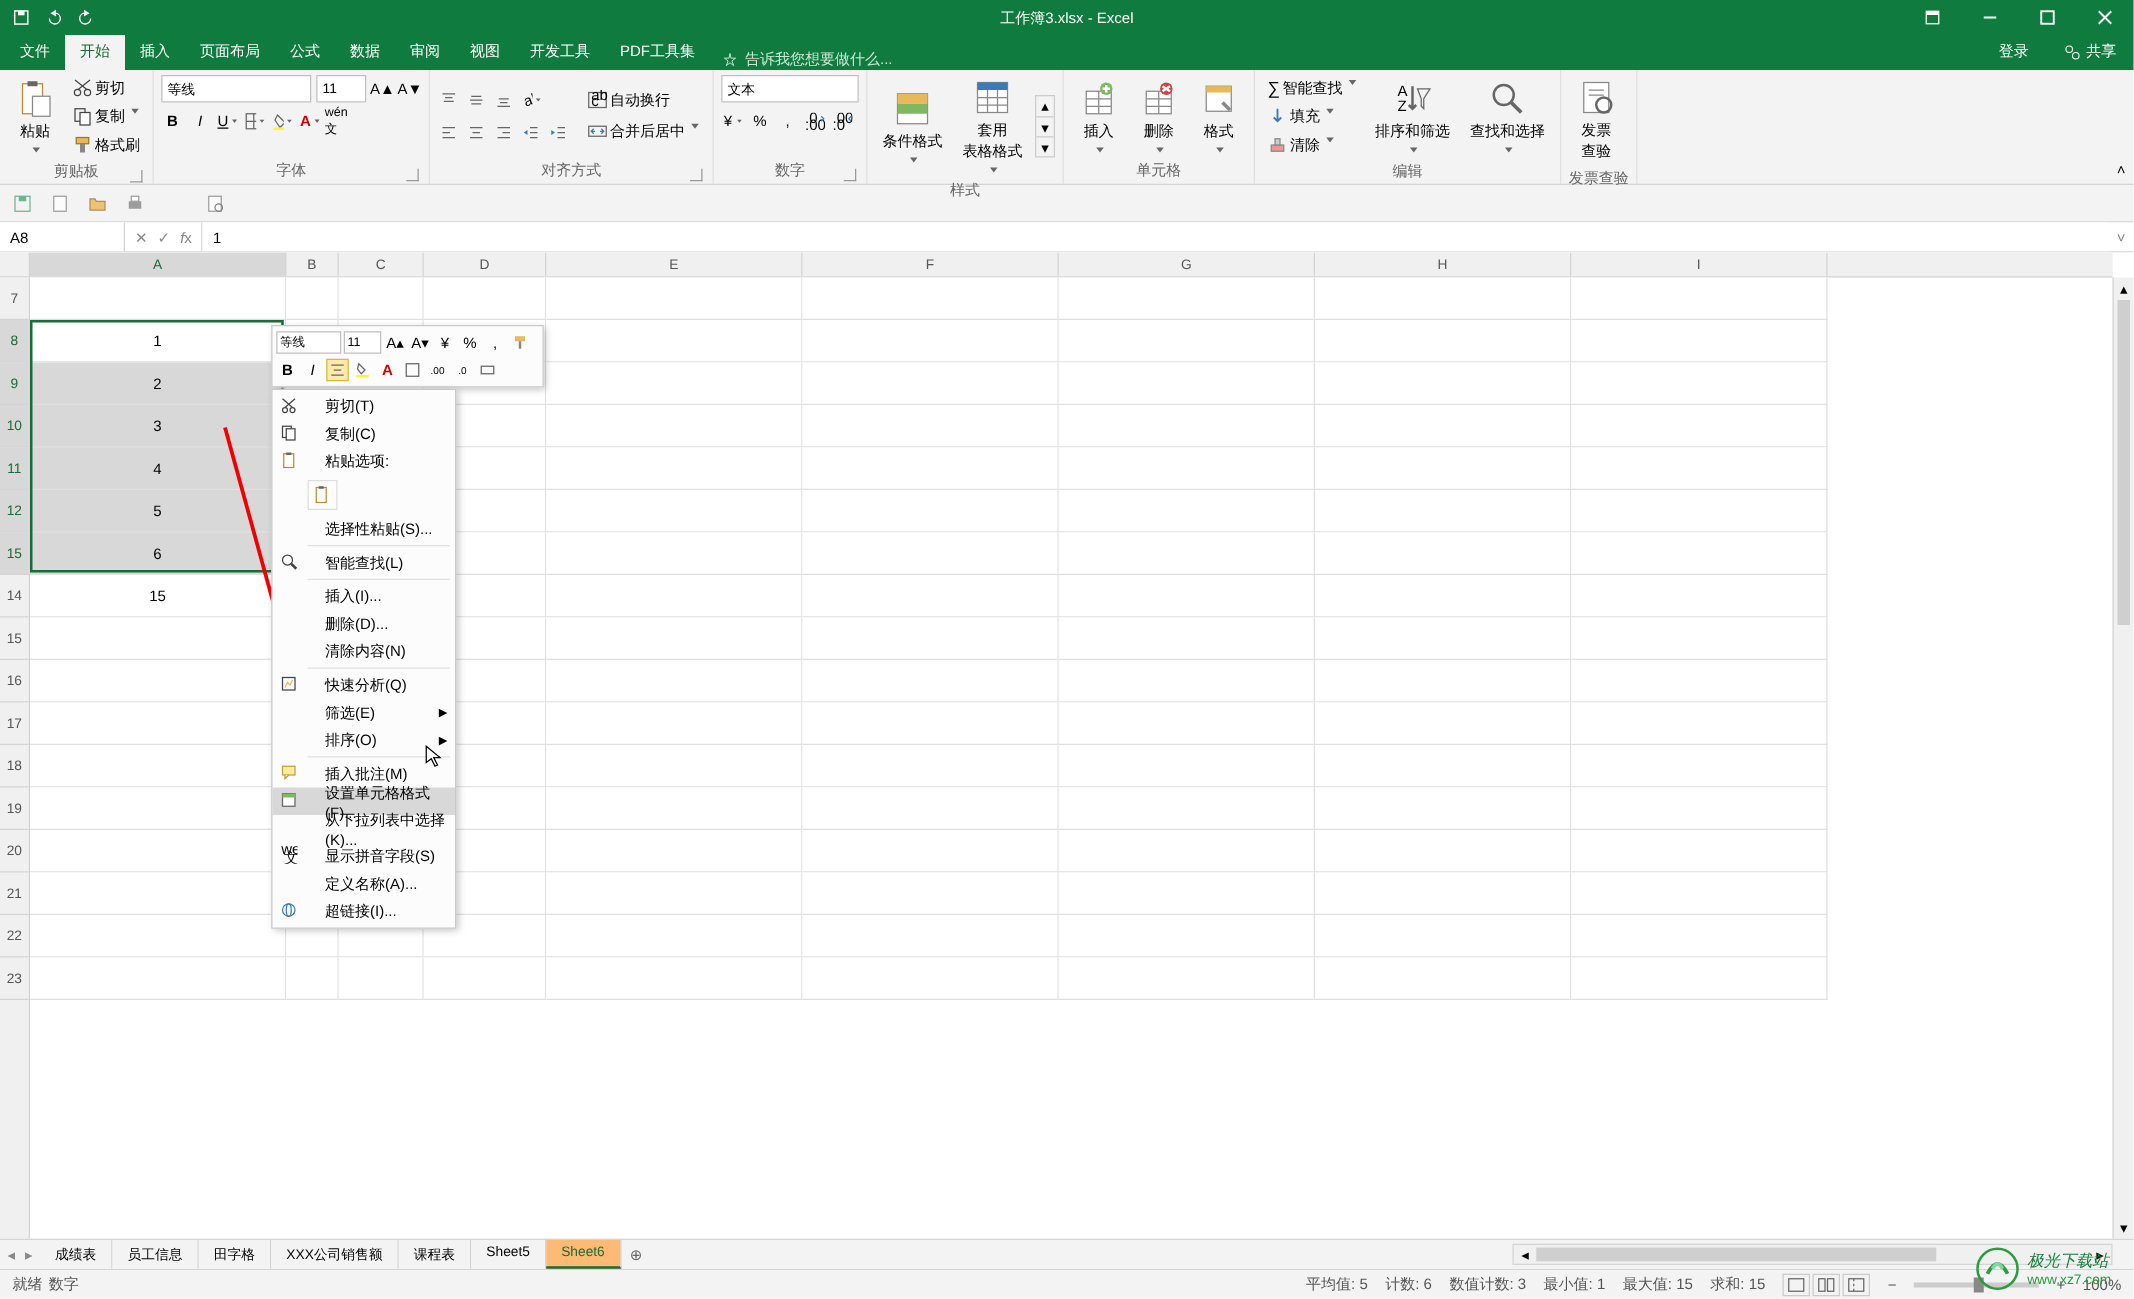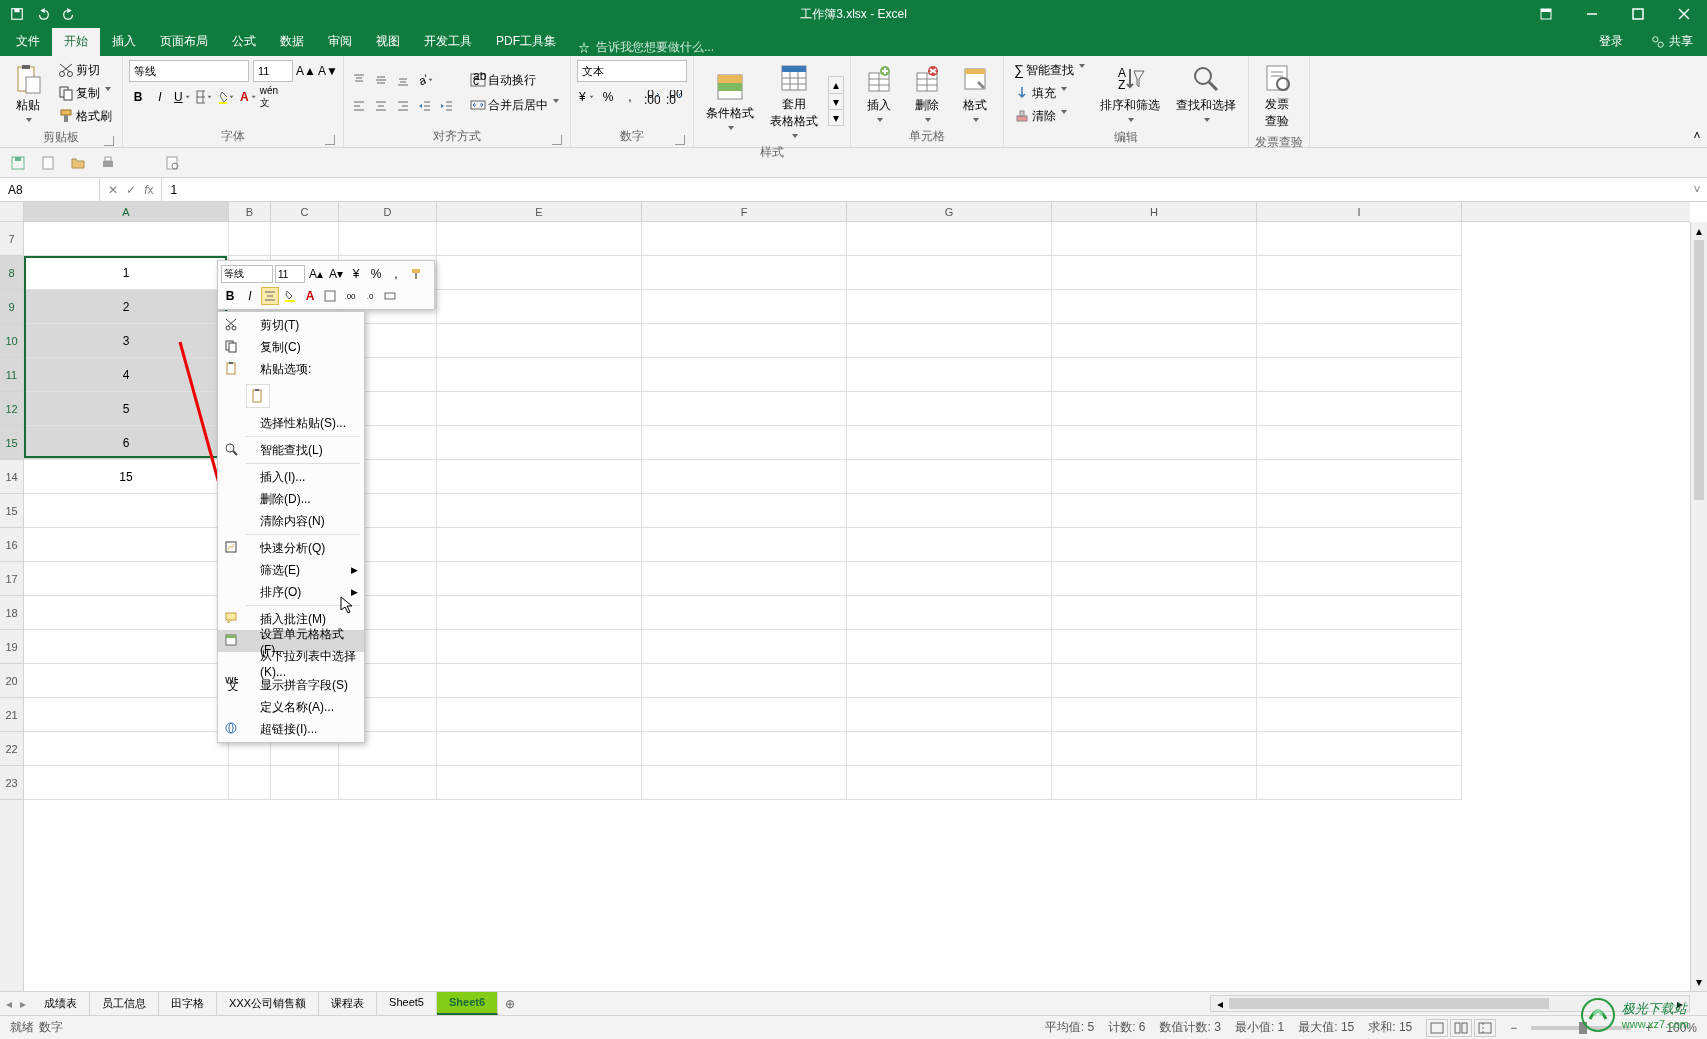--- a/index.html
+++ b/index.html
@@ -53,21 +53,21 @@
 .cells{position:absolute;left:24px;top:20px;right:17px;bottom:0}
 .cell-row{display:flex;height:34px}
 .cell{border-right:1px solid #e0e0e0;border-bottom:1px solid #e0e0e0;display:flex;align-items:center;justify-content:center;font-size:12px;background:#fff}
 .cell.sel{background:#d8d8d8}
 .sel-border{position:absolute;border:2px solid #1a6b36;pointer-events:none}
 .arrow-line{position:absolute;pointer-events:none}
 .vscroll{position:absolute;right:0;top:20px;width:17px;bottom:0;background:#f0f0f0;border-left:1px solid #d4d4d4}
 .sheet-tabs{height:24px;border-top:1px solid #d4d4d4;display:flex;align-items:center;background:#f3f3f3;position:relative}
 .sheet-nav{display:flex;padding:0 6px;gap:8px;color:#888}
 .sheet-tab{padding:4px 12px;border-right:1px solid #d4d4d4;font-size:11px;cursor:pointer;background:#f3f3f3}
-.sheet-tab.active{background:#84cc16;border-bottom:2px solid #1a6b36;color:#1a6b36;font-weight:bold}
+.sheet-tab.active{background:#fdba74;border-bottom:2px solid #1a6b36;color:#1a6b36;font-weight:normal}
 .sheet-add{width:24px;display:flex;align-items:center;justify-content:center;color:#666}
 .hscroll{position:absolute;right:17px;height:17px;bottom:3px;width:480px;background:#f0f0f0;border:1px solid #d4d4d4}
 .statusbar{height:24px;background:#f3f3f3;border-top:1px solid #d4d4d4;display:flex;align-items:center;font-size:11px;color:#555;padding:0 10px}
 .status-left{display:flex;gap:5px}
 .status-right{margin-left:auto;display:flex;align-items:center;gap:14px}
 .watermark{position:absolute;right:18px;bottom:6px;display:flex;align-items:center;gap:6px;z-index:5}
 .wm-txt{color:#15803d;font-style:italic;font-size:13px}
 .wm-url{color:#2a9b3e;font-size:11px}
 
 .ctx{position:absolute;background:#fcfcfc;border:1px solid #c8c8c8;box-shadow:2px 2px 6px rgba(0,0,0,.25);z-index:100}

